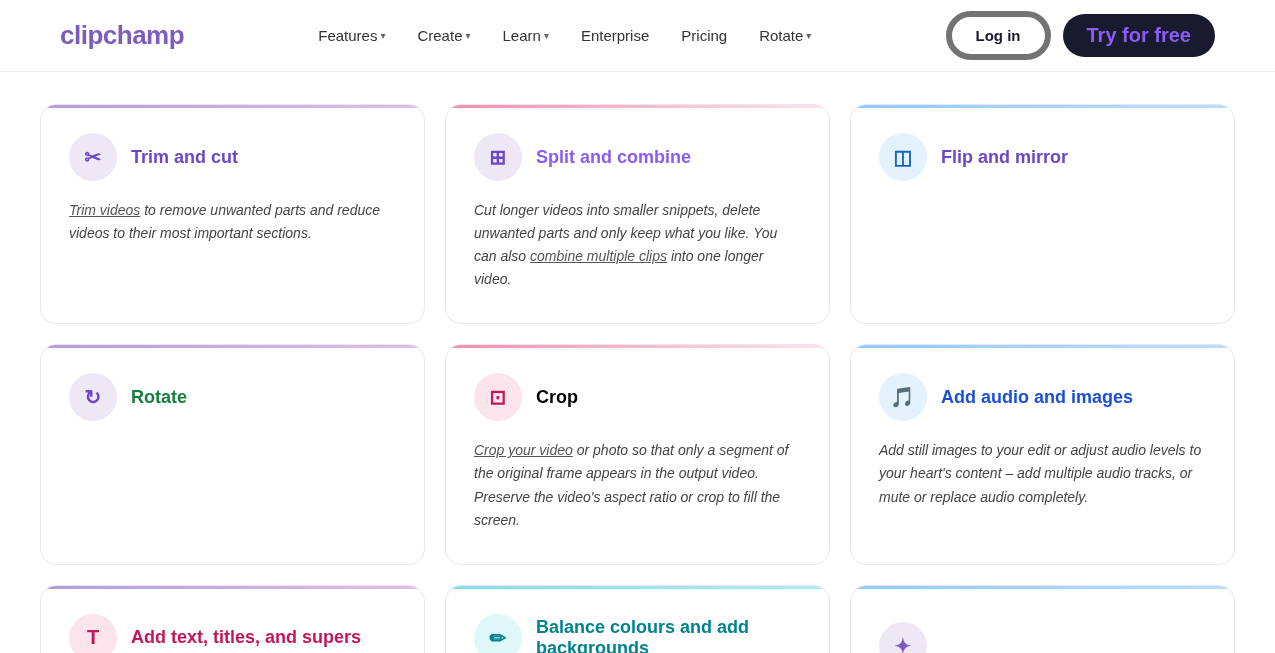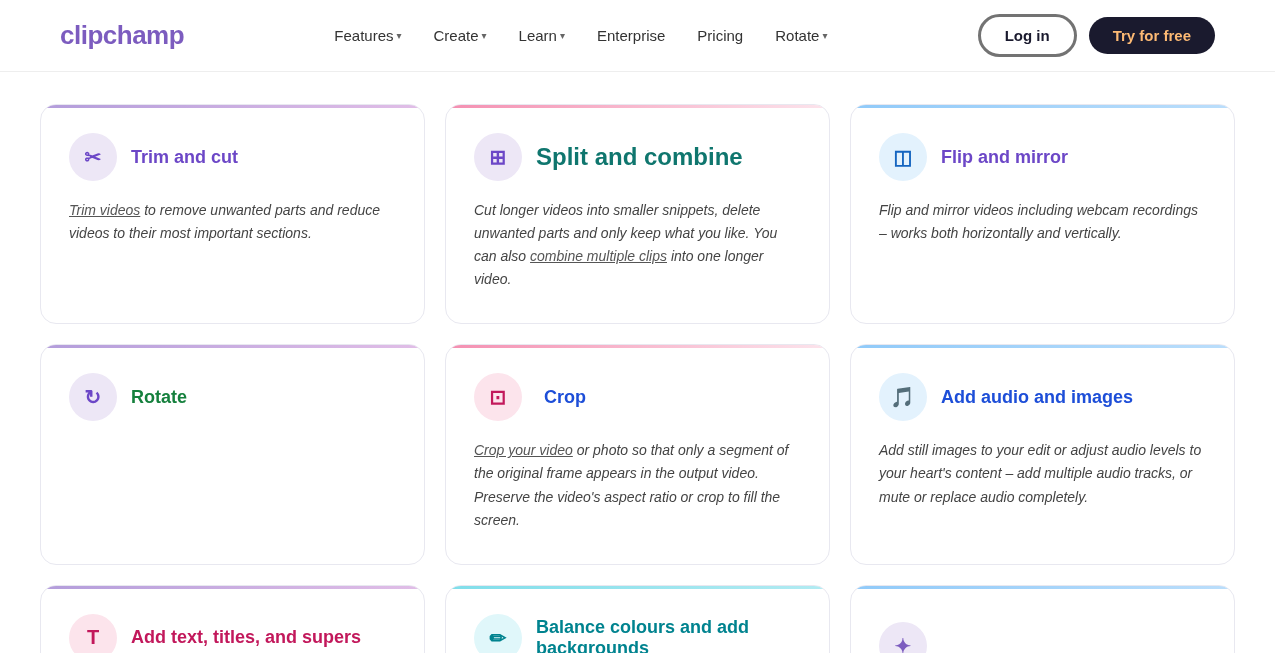--- a/index.html
+++ b/index.html
@@ -19,27 +19,27 @@
     .nav-link {
       display: flex; align-items: center; gap: 3px;
       font-size: 15px; color: #333; cursor: pointer;
       padding: 6px 12px; border-radius: 6px;
       border: none; background: none; font-family: inherit;
     }
     .chevron { font-size: 10px; color: #666; }
 
     .nav-actions { display: flex; align-items: center; gap: 12px; }
     .btn-login {
-      padding: 10px 24px; border: 3px solid #737373; border-radius: 50px;
+      padding: 10px 24px; border: 6px solid #737373; border-radius: 50px;
       background: #fff; color: #1a1a2e; font-size: 15px; font-weight: 600;
       cursor: pointer; font-family: inherit;
     }
     .btn-try {
       padding: 10px 24px; border: none; border-radius: 50px;
-      background: #1a1a2e; color: #fdba74; font-size: 15px; font-weight: 600;
+      background: #1a1a2e; color: #8b5cf6; font-size: 20px; font-weight: 600;
       cursor: pointer; font-family: inherit;
     }
 
     
     .content { padding: 32px 40px; }
 
     .cards-grid {
       display: grid; grid-template-columns: repeat(3, 1fr); gap: 20px;
     }
 
@@ -111,44 +111,43 @@
         <div class="card-header">
           <div class="card-icon" style="background: rgb(237, 231, 246); color: rgb(108, 71, 199); font-size: 20px; font-weight: bold;">✂</div>
           <h3 class="card-title" style="color: rgb(108, 71, 199); font-size: 18px; font-weight: 700;">Trim and cut</h3>
         </div>
         <p class="card-body"><a href="#">Trim videos</a> to remove unwanted parts and reduce videos to their most important sections.</p>
       </div>
       <div class="card" style="position: relative; overflow: hidden;">
         <div style="position: absolute; top: 0px; left: 0px; right: 0px; height: 3px; background: linear-gradient(90deg, rgb(244, 143, 177), rgb(252, 228, 236));"></div>
         <div class="card-header">
           <div class="card-icon" style="background: rgb(237, 231, 246); color: rgb(108, 71, 199); font-size: 20px; font-weight: bold;">⊞</div>
-          <h3 class="card-title" style="color: #0f766e; font-size: 24px; font-weight: 700;">Split and combine</h3>
+          <h3 class="card-title" style="color: #8b5cf6; font-size: 18px; font-weight: 700;">Split and combine</h3>
         </div>
         <p class="card-body">Cut longer videos into smaller snippets, delete unwanted parts and only keep what you like. You can also <a href="#">combine multiple clips</a> into one longer video.</p>
       </div>
       <div class="card" style="position: relative; overflow: hidden;">
         <div style="position: absolute; top: 0px; left: 0px; right: 0px; height: 3px; background: linear-gradient(90deg, rgb(144, 202, 249), rgb(187, 222, 251));"></div>
         <div class="card-header">
           <div class="card-icon" style="background: rgb(227, 242, 253); color: rgb(21, 101, 192); font-size: 20px; font-weight: bold;">◫</div>
           <h3 class="card-title" style="color: rgb(108, 71, 199); font-size: 18px; font-weight: 700;">Flip and mirror</h3>
         </div>
-        <p class="card-body">Flip and mirror videos including webcam recordings – works both horizontally and vertically.</p>
       </div>
       <div class="card" style="position: relative; overflow: hidden;">
         <div style="position: absolute; top: 0px; left: 0px; right: 0px; height: 3px; background: linear-gradient(90deg, rgb(179, 157, 219), rgb(225, 190, 231));"></div>
         <div class="card-header">
           <div class="card-icon" style="background: rgb(237, 231, 246); color: rgb(108, 71, 199); font-size: 20px; font-weight: bold;">↻</div>
           <h3 class="card-title" style="color: #15803d; font-size: 18px; font-weight: 700;">Rotate</h3>
         </div>
       </div>
       <div class="card" style="position: relative; overflow: hidden;">
         <div style="position: absolute; top: 0px; left: 0px; right: 0px; height: 3px; background: linear-gradient(90deg, rgb(244, 143, 177), rgb(252, 228, 236));"></div>
         <div class="card-header">
           <div class="card-icon" style="background: rgb(252, 228, 236); color: rgb(194, 24, 91); font-size: 20px; font-weight: bold;">⊡</div>
-          <h3 class="card-title" style="color: #1d4ed8; font-size: 18px; font-weight: 700; margin-left: 8px;">Crop</h3>
+          <h3 class="card-title" style="color: #000000; font-size: 18px; font-weight: 700;">Crop</h3>
         </div>
         <p class="card-body"><a href="#">Crop your video</a> or photo so that only a segment of the original frame appears in the output video. Preserve the video's aspect ratio or crop to fill the screen.</p>
       </div>
       <div class="card" style="position: relative; overflow: hidden;">
         <div style="position: absolute; top: 0px; left: 0px; right: 0px; height: 3px; background: linear-gradient(90deg, rgb(144, 202, 249), rgb(187, 222, 251));"></div>
         <div class="card-header">
           <div class="card-icon" style="background: rgb(227, 242, 253); color: rgb(21, 101, 192); font-size: 20px; font-weight: bold;">🎵</div>
           <h3 class="card-title" style="color: #1d4ed8; font-size: 18px; font-weight: 700;">Add audio and images</h3>
         </div>
         <p class="card-body">Add still images to your edit or adjust audio levels to your heart's content – add multiple audio tracks, or mute or replace audio completely.</p>

